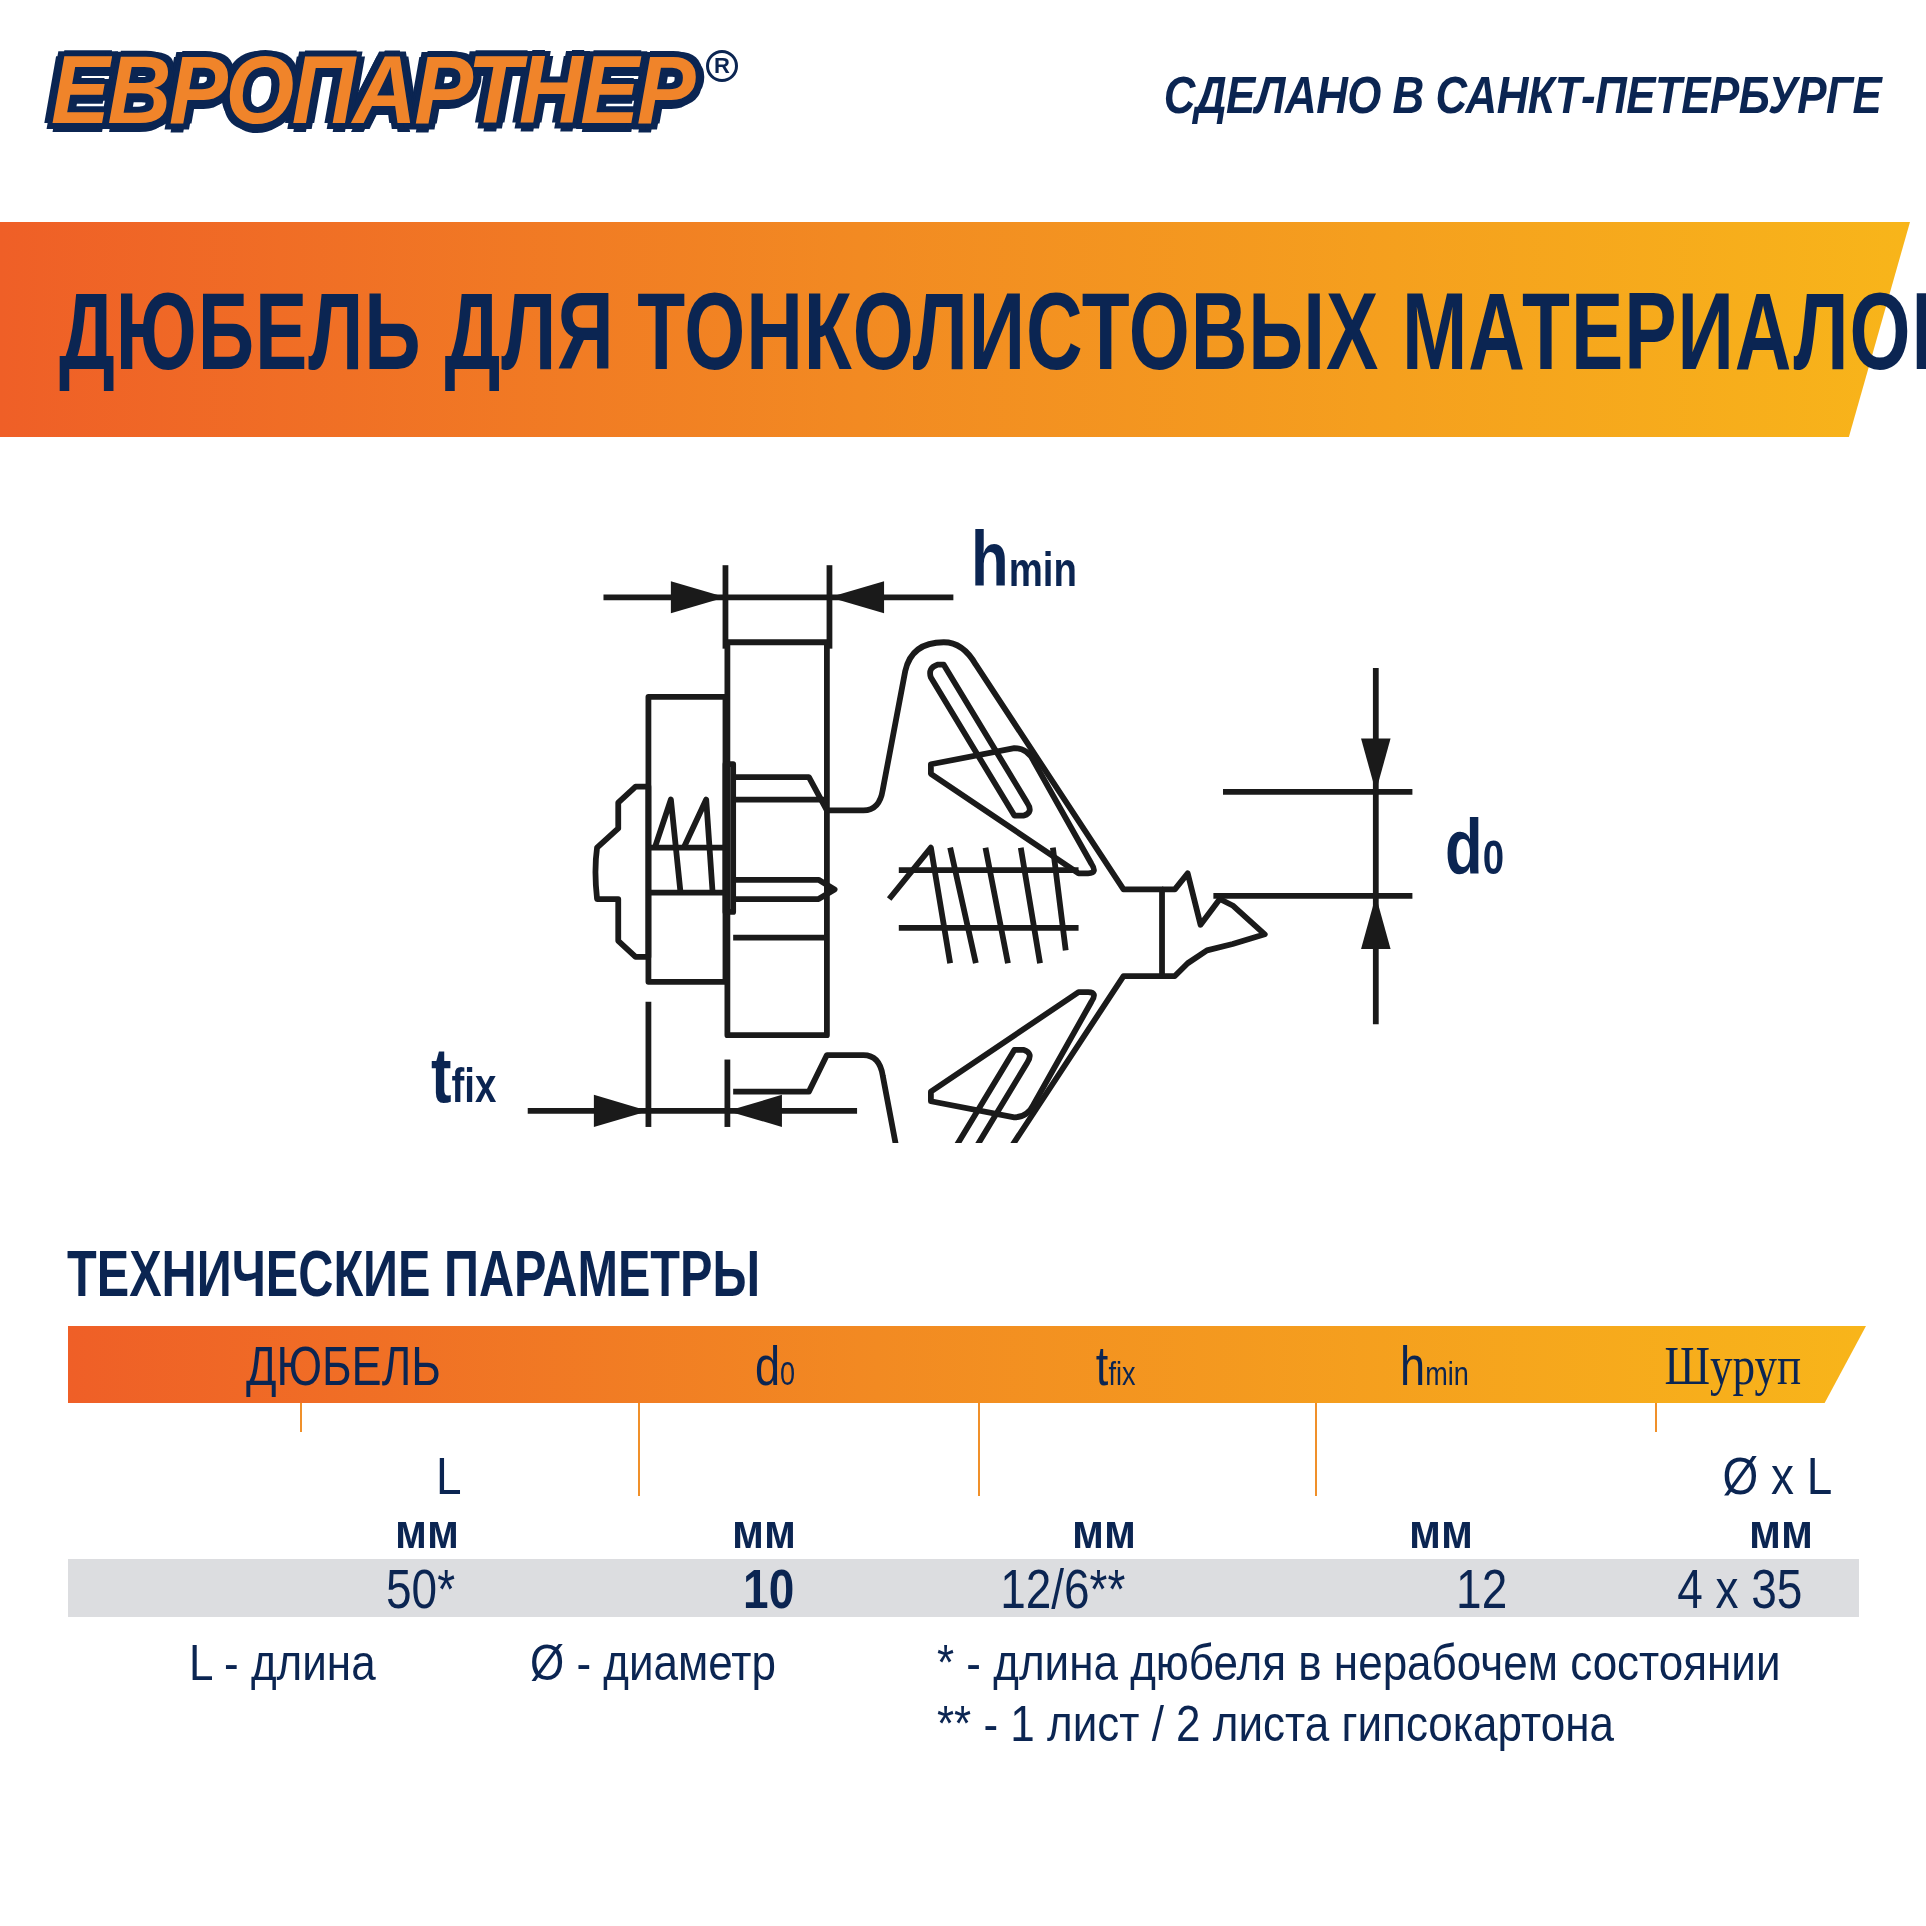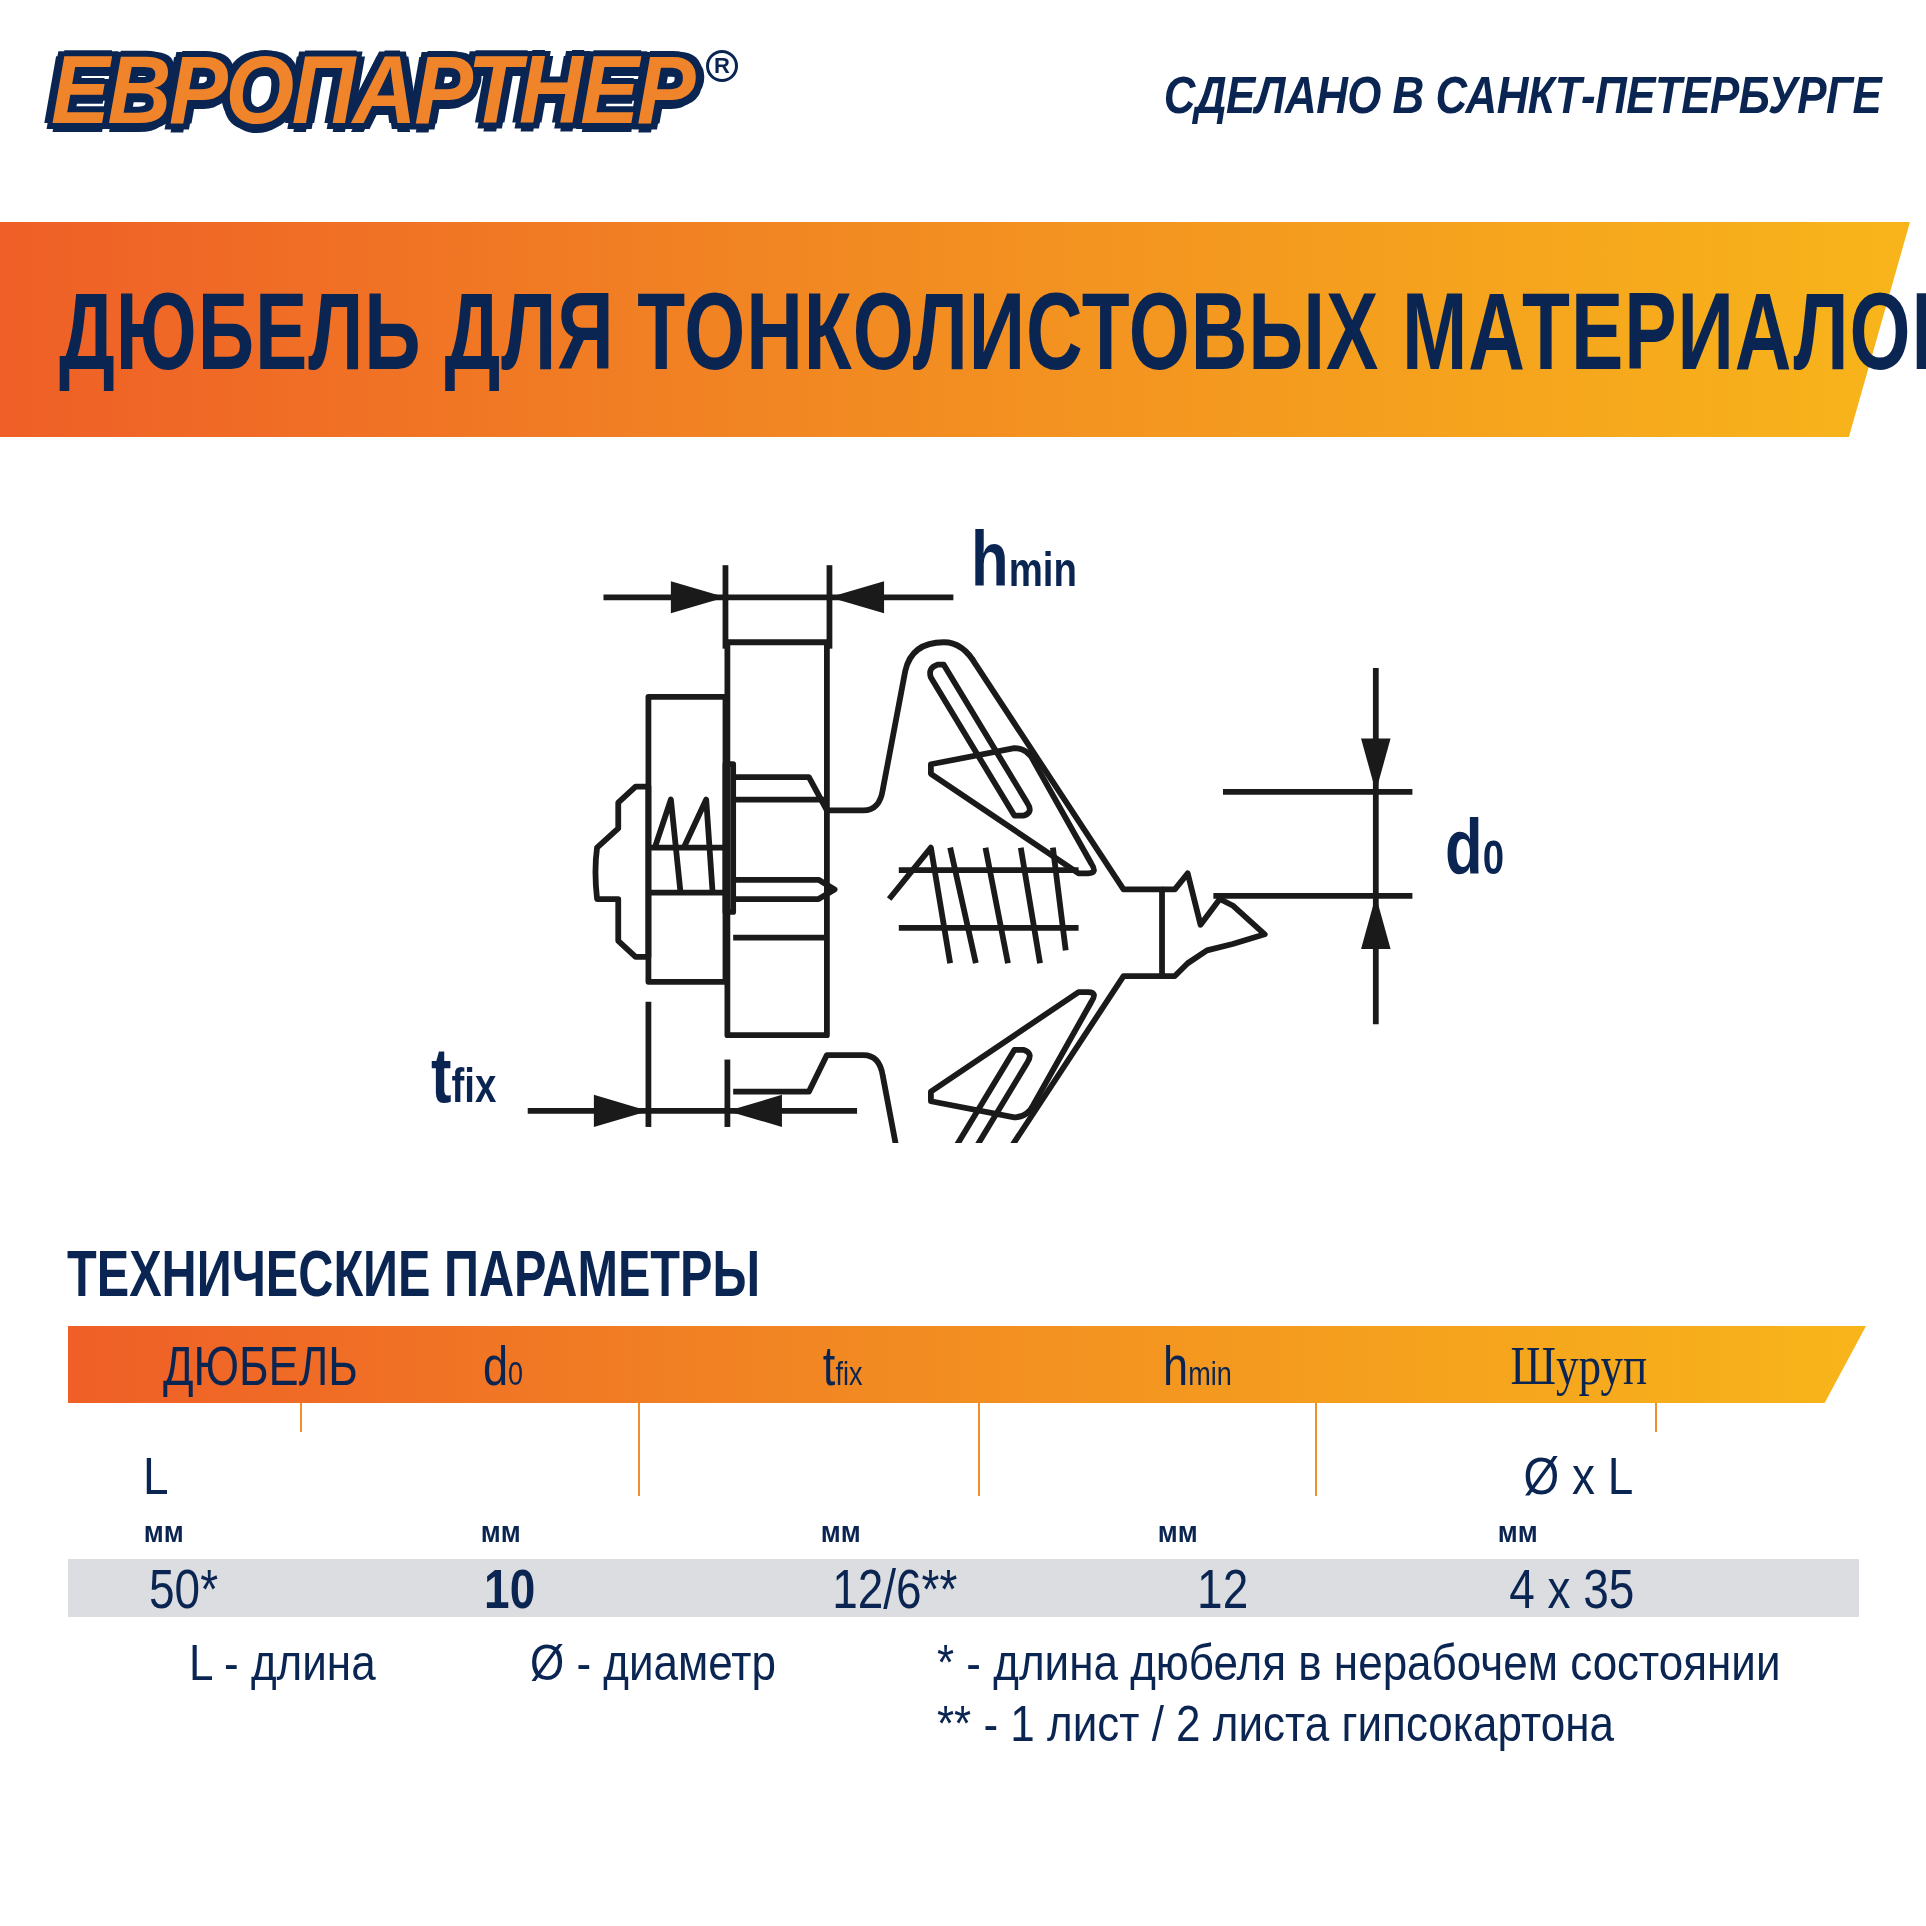--- a/index.html
+++ b/index.html
@@ -20,27 +20,27 @@
   .banner-title{left:59px;top:270px;font-weight:bold;font-size:109px;line-height:122px;color:#0b2552;white-space:nowrap;transform:scaleX(0.72);transform-origin:left center;letter-spacing:1.3px;}
   
   .diagram{left:0;top:501px;width:1926px;height:642px;}
   .lbl-big{font-weight:bold;color:#0b2552;white-space:nowrap;transform:scaleX(0.8);transform-origin:left bottom;}
   .lbl-big .main{font-size:77px;line-height:77px;}
   .lbl-big .sub{font-size:48px;line-height:48px;}
   
   .sec-title{left:67px;top:1242px;font-weight:bold;font-size:64px;line-height:64px;color:#0b2552;white-space:nowrap;transform:scaleX(0.76);transform-origin:left center;}
   
   .thead-bar{left:68px;top:1326px;width:1798px;height:77px;background:linear-gradient(90deg,#ef5f27 0%,#f28a22 45%,#f8b51a 100%);clip-path:polygon(0 0,100% 0,97.7% 100%,0 100%);}
-  .col{position:absolute;width:321px;text-align:left;transform:translateX(-50%);}
+  .col{position:absolute;width:321px;text-align:right;transform:translateX(-50%);}
   .th{top:1334px;font-size:55px;line-height:64px;color:#0b2552;white-space:nowrap;}
   .th .sub{font-size:33px;}
   .th-inner{display:inline-block;transform:scaleX(0.82);}
   .vline{position:absolute;width:1.9px;background:#f0902a;top:1403px;}
   .sym{top:1448px;font-size:51px;line-height:58px;}
-  .unit{top:1506px;font-size:30px;line-height:51px;font-weight:bold;}
+  .unit{top:1506px;font-size:48px;line-height:51px;font-weight:bold;}
   .unit .u, .sym .u, .val .u{display:inline-block;transform:scaleX(0.9);}
   .vals-bg{left:68px;top:1559px;width:1791px;height:58px;background:#dcdde0;}
   .val{top:1559px;font-size:56px;line-height:59px;}
   .val .u{transform:scaleX(0.82);}
   .foot{font-size:50px;line-height:58px;white-space:nowrap;color:#0b2552;transform:scaleX(0.88);transform-origin:left center;}
 </style>
 </head>
 <body>
 
 <div class="abs logo">

